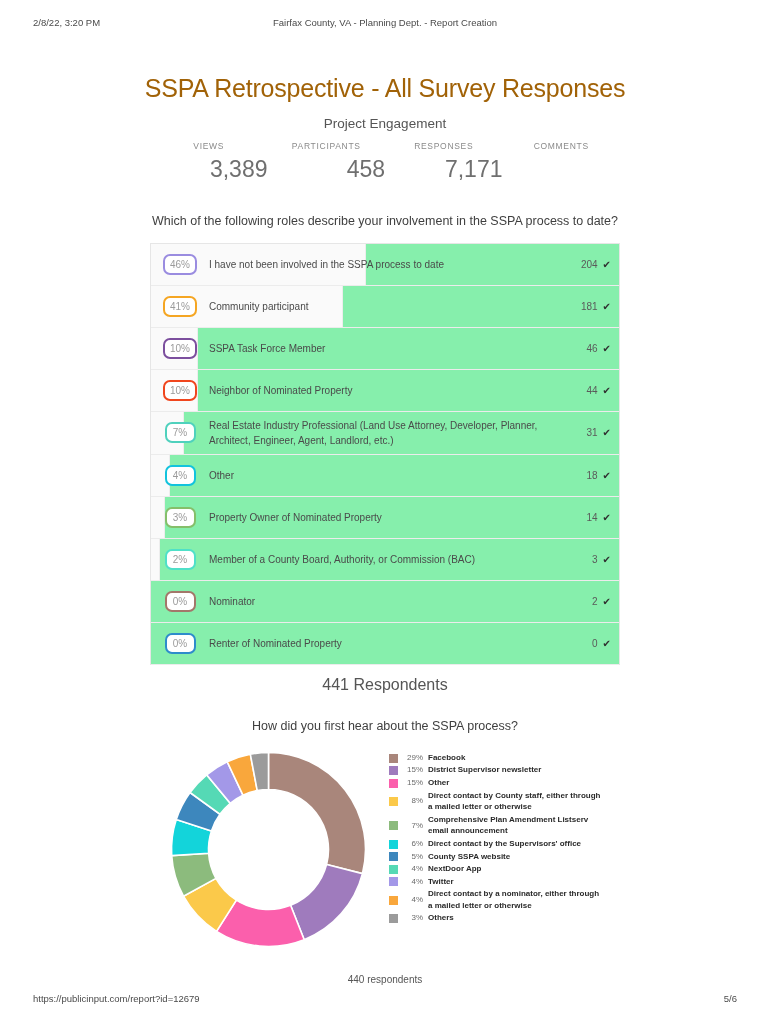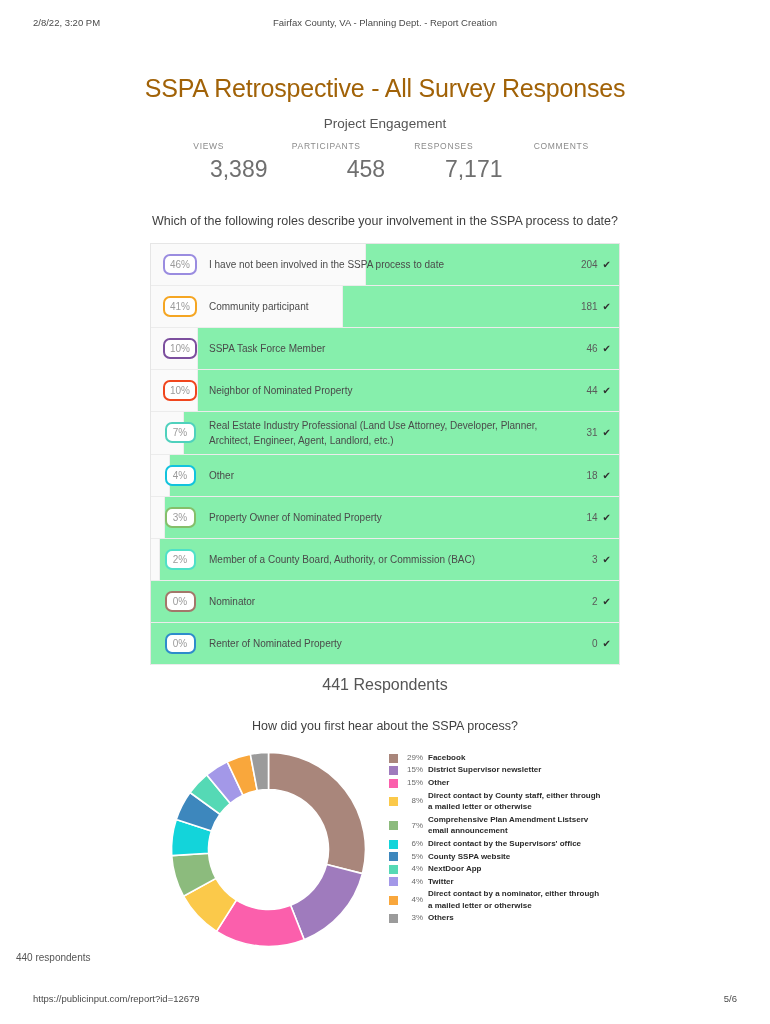--- a/index.html
+++ b/index.html
@@ -187,22 +187,24 @@
     margin-right: 5px;
     color: #6b6b6b;
     font-size: 8px;
   }
   .legend-text {
     color: #2a2a2a;
     font-weight: bold;
     font-size: 8px;
   }
   .respondents2 {
+    text-align: center;
     font-size: 10px;
     color: #555;
+    margin-top: 22px;
   }
 
   
   .print-footer {
     position: absolute;
     bottom: 20px;
     left: 0; right: 0;
     display: flex;
     justify-content: space-between;
     font-size: 9.5px;

